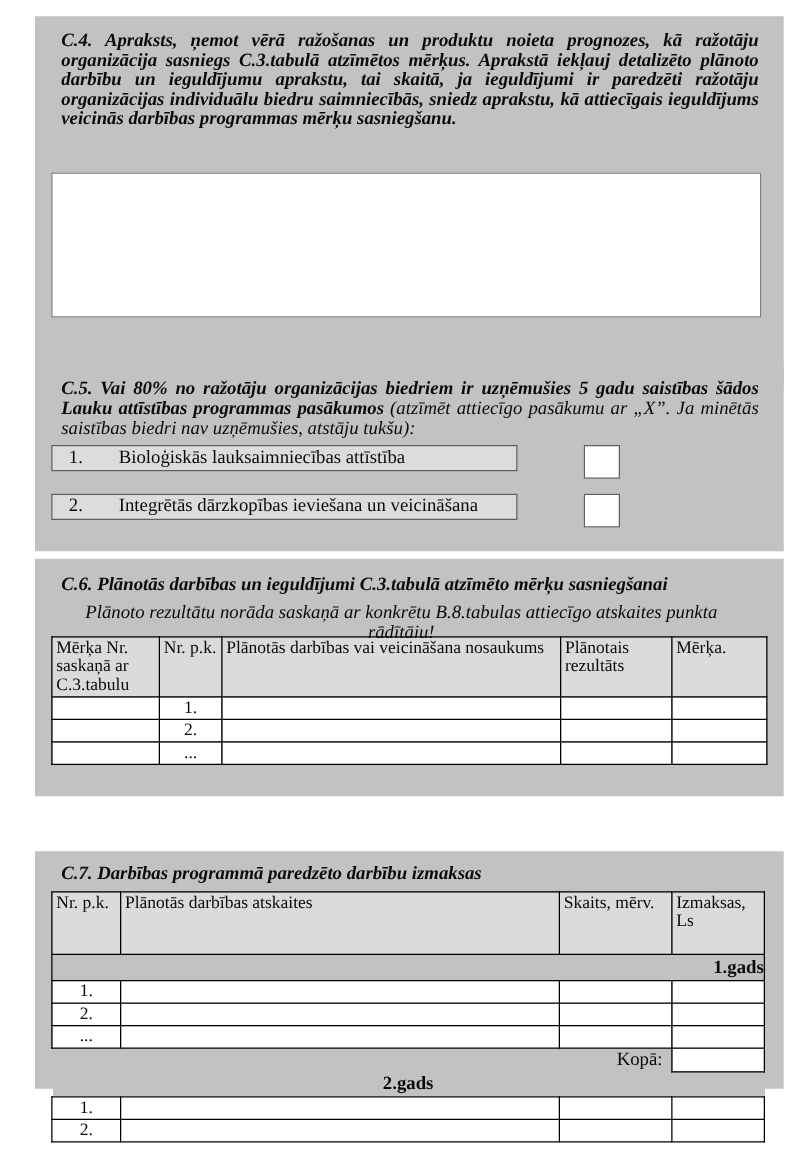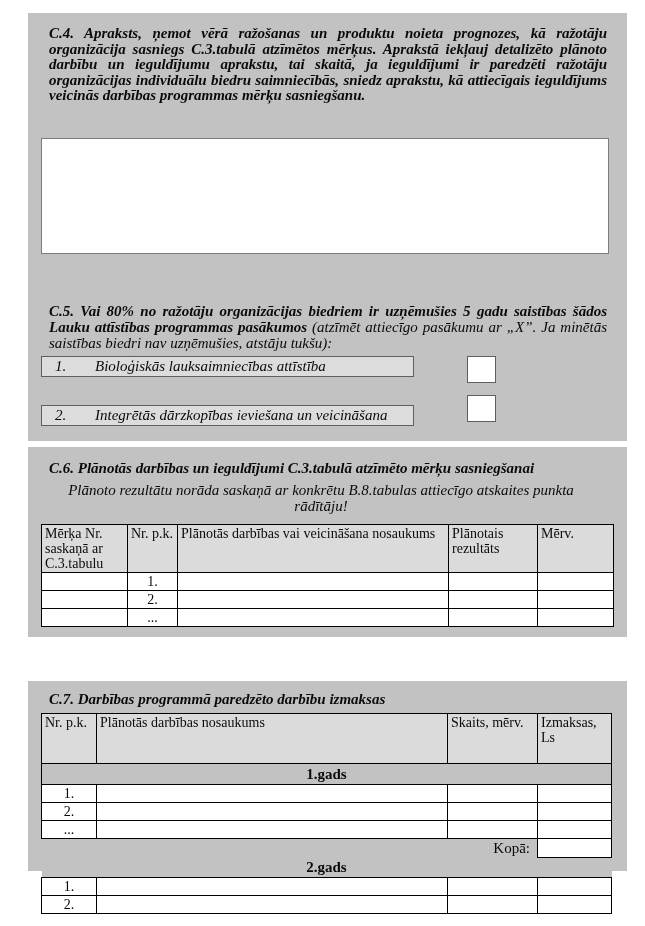--- a/index.html
+++ b/index.html
@@ -27,24 +27,24 @@
 
   
   .c5-heading{
     margin:10px 20px 0 21px;font-size:15px;line-height:16px;text-align:justify;
   }
   .c5-q-bold{font-weight:bold;font-style:italic;}
   .c5-q-note{font-style:italic;}
   .option-bar{
     position:absolute;left:13px;width:373px;height:21px;
     background:#dcdcdc;border:1px solid #5f5f5f;box-sizing:border-box;
-    font-size:15px;line-height:19px;white-space:nowrap;overflow:hidden;font-style:italic;
+    font-size:15px;line-height:19px;white-space:nowrap;overflow:hidden;
   }
   #option-bar-1{top:63px;}
-  #option-bar-2{top:112px;}
+  #option-bar-2{top:102px;}
   .opt-num{display:inline-block;margin-left:13px;width:22px;}
   .opt-label{display:inline-block;margin-left:18px;}
   .checkbox{
     position:absolute;left:439px;width:29px;height:27px;
     background:#ffffff;border:1px solid #5f5f5f;box-sizing:border-box;
     text-align:center;font-size:15px;line-height:25px;
   }
   #checkbox-1{top:63px;}
   #checkbox-2{top:102px;}
 
@@ -66,33 +66,33 @@
     border:1px solid #000000;font-size:14px;line-height:15px;
     padding:1px 3px;vertical-align:top;font-weight:normal;text-align:left;
     overflow:hidden;
   }
   .hdr td{background:#dbdbdb;}
   .num-cell{text-align:center;padding:1px 1px;}
   .cell-empty{background:#ffffff;}
   .c-center{text-align:left;}
 
   
-  #table-c6{top:77px;width:572px;}
+  #table-c6{top:62px;width:572px;}
   #table-c6 .hdr{height:46px;}
   #table-c6 .data-row{height:18px;}
   #table-c6 .data-row td{background:#ffffff;}
 
   
   #table-c7{top:32px;width:570px;}
   #table-c7 .hdr{height:50px;}
   #table-c7 .data-row{height:18px;}
   #table-c7 .data-row td{background:#ffffff;}
   #table-c7 .year2 td{height:15px;}
   .band td{
-    background:#c2c2c2;font-weight:bold;text-align:center;
+    background:#c2c2c2;font-weight:bold;text-align:right;
     font-size:15px;height:20px;vertical-align:middle;padding:0;
   }
   .band-open td{border:none;background:#c2c2c2;font-weight:bold;text-align:center;
     font-size:15px;height:19px;vertical-align:middle;padding:0;}
   .kopa-row{height:19px;}
   .kopa-label{
     border:none;background:#c2c2c2;text-align:right;vertical-align:middle;
     font-size:15px;padding-right:7px;
   }
   .kopa-value{background:#ffffff;border:1px solid #000;}
@@ -129,21 +129,21 @@
         <col style="width:271px">
         <col style="width:89px">
         <col style="width:76px">
     </colgroup>
     <tbody>
         <tr class="hdr">
       <td>Mērķa Nr. saskaņā ar C.3.tabulu</td>
       <td class="c-center">Nr. p.k.</td>
       <td>Plānotās darbības vai veicināšana nosaukums</td>
       <td class="c-center">Plānotais rezultāts</td>
-      <td class="c-center">Mērv.</td>
+      <td class="c-center">Mērķa.</td>
     </tr>
     <tr class="data-row">
       <td class="cell-empty"></td>
       <td class="num-cell">1.</td>
       <td class="cell-empty"></td>
       <td class="cell-empty"></td>
       <td class="cell-empty"></td>
     </tr>
     <tr class="data-row">
       <td class="cell-empty"></td>
@@ -168,21 +168,21 @@
   <table id="table-c7">
     <colgroup>
       <col style="width:55px">
         <col style="width:351px">
         <col style="width:90px">
         <col style="width:74px">
     </colgroup>
     <tbody>
         <tr class="hdr">
       <td class="c-center">Nr. p.k.</td>
-      <td>Plānotās darbības nosaukums</td>
+      <td>Plānotās darbības atskaites</td>
       <td>Skaits, mērv.</td>
       <td class="c-center">Izmaksas, Ls</td>
     </tr>
     <tr class="band">
       <td colspan="4">1.gads</td>
     </tr>
     <tr class="data-row">
       <td class="num-cell">1.</td>
       <td class="cell-empty"></td>
       <td class="cell-empty"></td>

